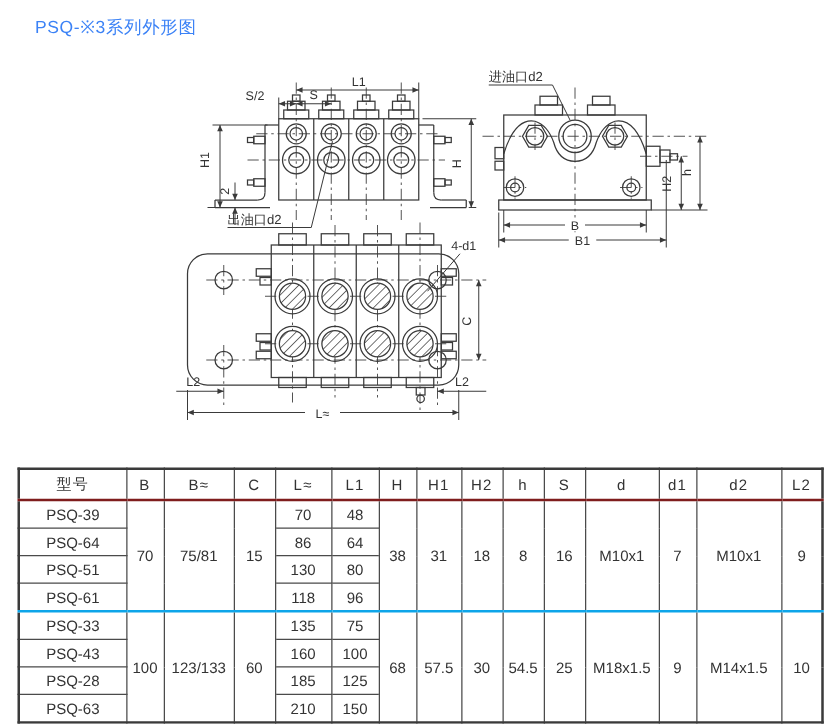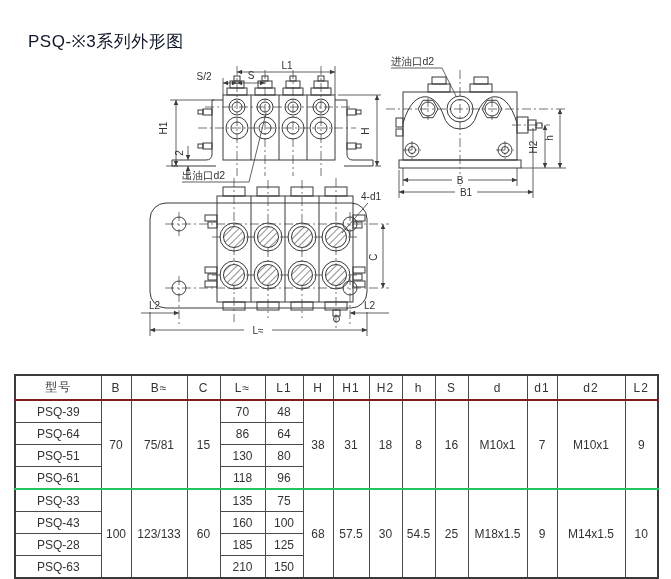--- a/index.html
+++ b/index.html
@@ -1,28 +1,28 @@
 <!DOCTYPE html>
 <html><head>
 <meta charset="utf-8">
 <style>
   html,body{margin:0;padding:0;background:#fff;}
   body{width:671px;height:579px;position:relative;font-family:"Liberation Sans",sans-serif;}
-  #title{position:absolute;left:28px;top:29px;font-size:17px;color:#0f172a;letter-spacing:0.5px;}
+  #title{position:absolute;left:28px;top:11px;font-size:14px;color:#3b82f6;letter-spacing:0.5px;}
   #dwg{position:absolute;left:0;top:0;}
   svg text{font-family:"Liberation Sans",sans-serif;fill:#333;}
   .dim{font-size:10px;}
   .cjk{font-size:10.5px;}
   #tblwrap{position:absolute;left:14px;top:374px;}
   table{border-collapse:collapse;table-layout:fixed;width:643px;font-size:12px;color:#333;
         border:2px solid #3a3a3a;background:#fff;}
   th,td{border:1px solid #4a4a4a;text-align:center;vertical-align:middle;font-weight:normal;
         padding:0;height:21px;overflow:hidden;white-space:nowrap;}
   tr.hd th{height:23px;border-bottom:2px solid #7f1d1d;letter-spacing:1px;}
-  tr.gsep td{border-top:2px solid #22c55e;}
+  tr.gsep td{border-top:2px solid #0ea5e9;}
 </style>
 </head>
 <body>
 
 <div id="title">PSQ-※3系列外形图</div>
 
 <svg id="dwg" width="671" height="368" viewBox="0 0 671 368">
   <defs>
     <marker id="ma" viewBox="0 0 10 10" refX="9" refY="5" markerWidth="9" markerHeight="7" orient="auto-start-reverse">
       <path d="M0,1 L9,5 L0,9 z" fill="#3a3a3a"></path>

